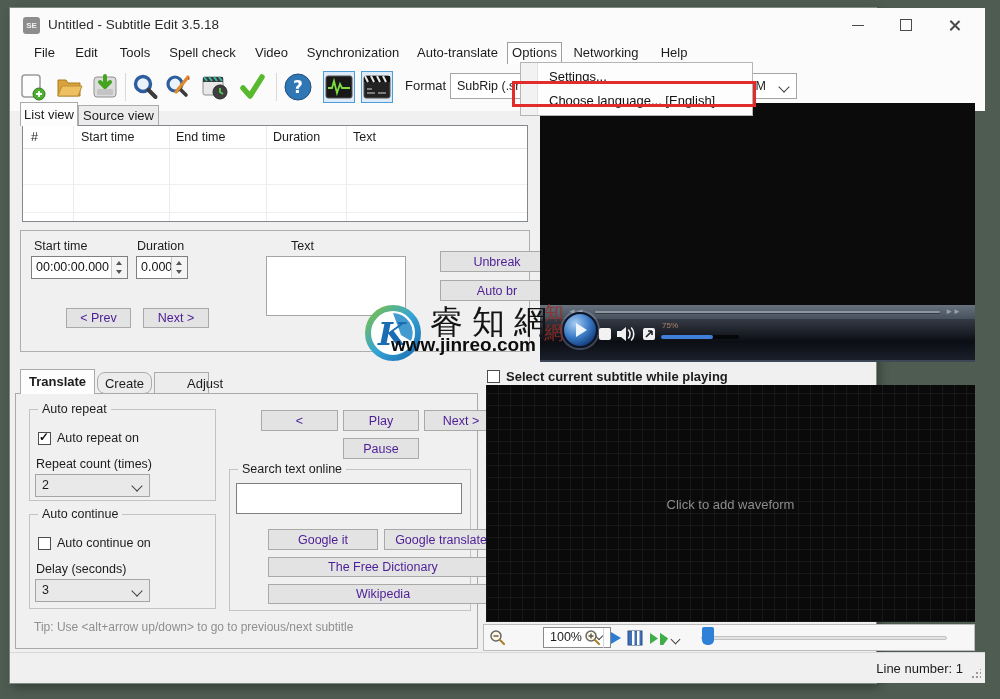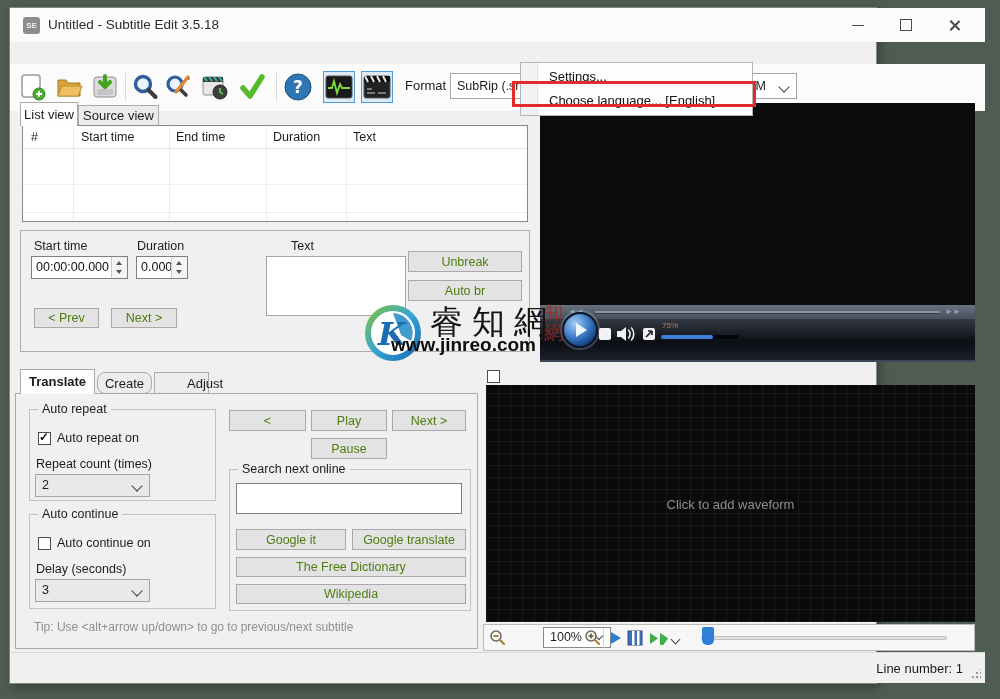--- a/index.html
+++ b/index.html
@@ -48,22 +48,22 @@
   .hdr-line{position:absolute;left:0;top:22px;width:100%;height:1px;background:#e4e4e4;}
   .row-line{position:absolute;left:0;width:100%;height:1px;background:#efefef;}
   
   .panelbox{position:absolute;background:#f0f0f0;border:1px solid #aeaeae;box-sizing:border-box;}
   .lbl{position:absolute;font-size:12.5px;color:#1c1c1c;white-space:nowrap;}
   .spin{position:absolute;height:23px;background:#fff;border:1px solid #7f7f7f;box-sizing:border-box;font-size:12.5px;color:#111;}
   .spin .v{position:absolute;left:4px;top:3px;}
   .spin .arrows{position:absolute;right:0;top:0;width:15px;height:100%;border-left:1px solid #c9c9c9;background:#f4f4f4;}
   .spin .up{position:absolute;left:4px;top:4px;width:0;height:0;border-left:3.5px solid transparent;border-right:3.5px solid transparent;border-bottom:4px solid #555;}
   .spin .dn{position:absolute;left:4px;bottom:4px;width:0;height:0;border-left:3.5px solid transparent;border-right:3.5px solid transparent;border-top:4px solid #555;}
-  .btn{position:absolute;background:#e3e3e3;border:1px solid #a9a9a9;box-sizing:border-box;font-size:12.5px;color:#4d7c0f;
-       display:flex;align-items:center;justify-content:center;}
+  .btn{position:absolute;background:#e3e3e3;border:1px solid #a9a9a9;box-sizing:border-box;font-size:12.5px;color:#4c1d95;
+       display:flex;align-items:center;justify-content:center;margin-left:32px;}
   .txtarea{position:absolute;background:#fff;border:1px solid #a5a5a5;box-sizing:border-box;resize:none;font-family:"Liberation Sans",sans-serif;}
   
   .gbox{position:absolute;border:1px solid #c3c3c3;box-sizing:border-box;}
   .gbox .gtitle{position:absolute;left:8px;top:-8px;background:#f0f0f0;padding:0 4px;font-size:12.5px;color:#1c1c1c;white-space:nowrap;}
   .chk{position:absolute;width:13px;height:13px;background:#fff;border:1px solid #4d4d4d;box-sizing:border-box;}
   .chk.checked::after{content:"✓";position:absolute;left:0px;top:-3px;font-size:12px;color:#111;font-weight:bold;}
   .chklbl{position:absolute;font-size:12.5px;color:#1c1c1c;white-space:nowrap;}
   
   .video{position:absolute;left:530px;top:95px;width:435px;height:202px;background:#0b0b0b;}
   .seekbar{position:absolute;left:530px;top:297px;width:435px;height:14px;background:linear-gradient(#68727f,#47515d);}
@@ -120,20 +120,32 @@
           <span class="glyph-min"></span>
         </div>
       <div class="winbtn" style="left:876px;">
           <span class="glyph-max"></span>
         </div>
       <div class="winbtn" style="left:924px;">
           <span class="glyph-close"></span>
         </div>
     </div>
 
+    <div class="menubar">
+      <div class="menu-item" style="width:37px;">File</div>
+      <div class="menu-item" style="width:47px;">Edit</div>
+      <div class="menu-item" style="width:50px;">Tools</div>
+      <div class="menu-item" style="width:85px;">Spell check</div>
+      <div class="menu-item" style="width:53px;">Video</div>
+      <div class="menu-item" style="width:110px;">Synchronization</div>
+      <div class="menu-item" style="width:99px;">Auto-translate</div>
+      <div class="menu-item open" style="width:55px;">Options</div>
+      <div class="menu-item" style="width:88px;">Networking</div>
+      <div class="menu-item" style="width:48px;">Help</div>
+    </div>
 
     <div class="toolbar">
       <div class="tool" style="left:7px;">
         <svg width="28" height="28" viewBox="0 0 28 28">
           <rect x="3" y="2" width="18" height="22" rx="3" fill="#fdfdfd" stroke="#9a9a9a" stroke-width="1.5"></rect>
           <circle cx="20" cy="21" r="6" fill="#4caf2e" stroke="#2f7d1b"></circle>
           <path d="M20 18v6M17 21h6" stroke="#fff" stroke-width="1.8"></path>
         </svg>
       </div>
       <div class="tool" style="left:43px;">
@@ -310,21 +322,21 @@
           <span class="chev"></span>
         </div>
       </div>
 
       <div class="btn" style="left:213px;top:16px;width:77px;height:21px;">&lt;</div>
       <div class="btn" style="left:295px;top:16px;width:76px;height:21px;">Play</div>
       <div class="btn" style="left:376px;top:16px;width:74px;height:21px;">Next &gt;</div>
       <div class="btn" style="left:295px;top:44px;width:76px;height:21px;">Pause</div>
 
       <div class="gbox" style="left:213px;top:75px;width:242px;height:142px;">
-        <span class="gtitle">Search next online</span>
+        <span class="gtitle">Search text online</span>
         <input style="position: absolute; left: 6px; top: 13px; width: 226px; height: 31px; border: 1px solid rgb(127, 127, 127); background: rgb(255, 255, 255); box-sizing: border-box; font: 12.5px &quot;Liberation Sans&quot;, sans-serif;">
         <div class="btn" style="left:6px;top:59px;width:110px;height:21px;text-align:right;">Google it</div>
         <div class="btn" style="left:122px;top:59px;width:114px;height:21px;">Google translate</div>
         <div class="btn" style="left:6px;top:87px;width:230px;height:20px;">The Free Dictionary</div>
         <div class="btn" style="left:6px;top:114px;width:230px;height:20px;">Wikipedia</div>
       </div>
 
       <div class="gbox" style="left:13px;top:120px;width:187px;height:95px;">
         <span class="gtitle">Auto continue</span>
         <span class="chk" style="left:8px;top:22px;"></span>
@@ -333,20 +345,21 @@
         <div class="combo gray" style="left:5px;top:64px;width:115px;height:23px;">
           <span class="val">3</span>
           <span class="chev"></span>
         </div>
       </div>
 
       <div class="tippy" style="left:18px;top:226px;">Tip: Use &lt;alt+arrow up/down&gt; to go to previous/next subtitle</div>
     </div>
 
     <span class="chk" style="left:477px;top:362px;"></span>
+    <span class="chklbl" style="left:496px;top:361px;font-weight:bold;font-size:13px;">Select current subtitle while playing</span>
 
     <div class="waveform">
       <div class="wf-placeholder">Click to add waveform</div>
     </div>
 
     <div class="wavebar">
       <svg width="17" height="17" viewBox="0 0 17 17" style="position:absolute;left:5px;top:4px;">
         <circle cx="7" cy="7" r="5" fill="#fdf6e0" stroke="#666" stroke-width="1.5"></circle>
         <path d="M4.5 7h5" stroke="#555" stroke-width="1.4"></path>
         <path d="M11 11l4 4" stroke="#a9822f" stroke-width="2.2" stroke-linecap="round"></path>

